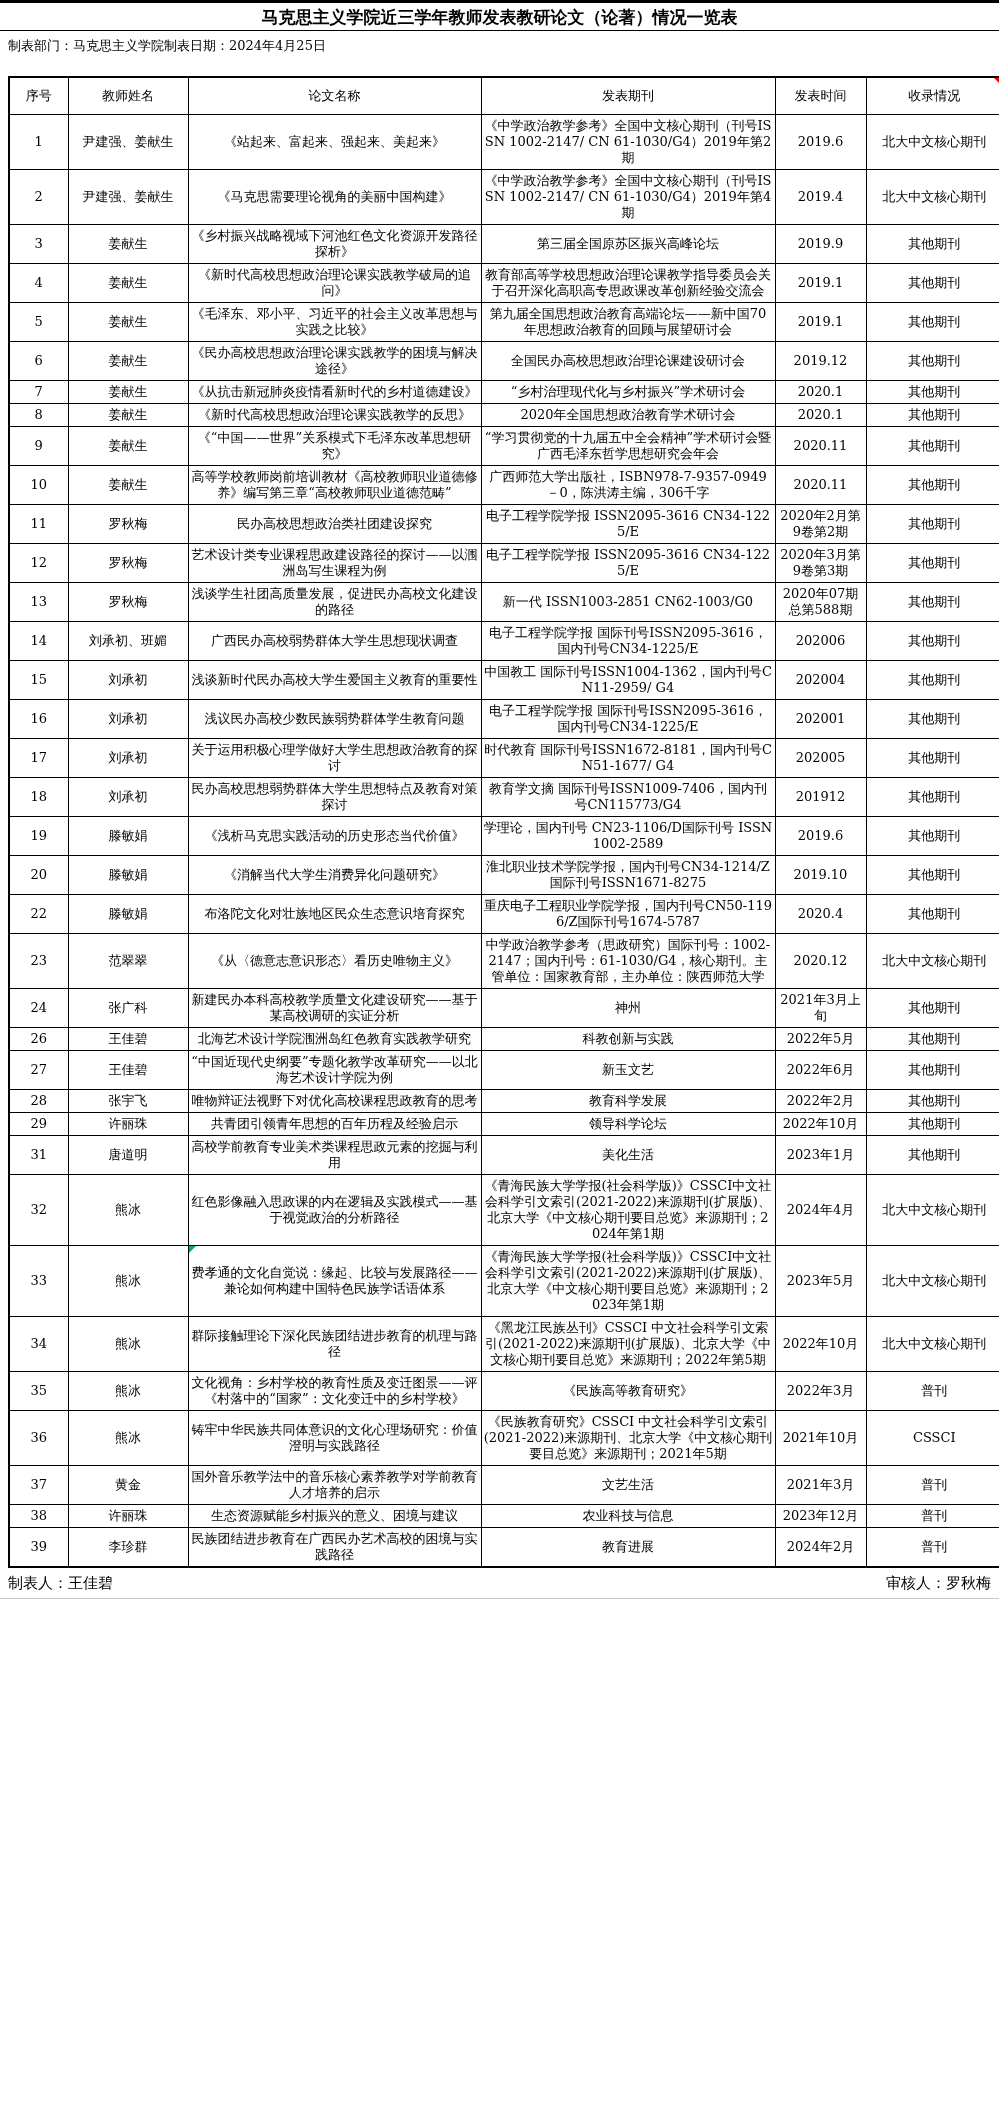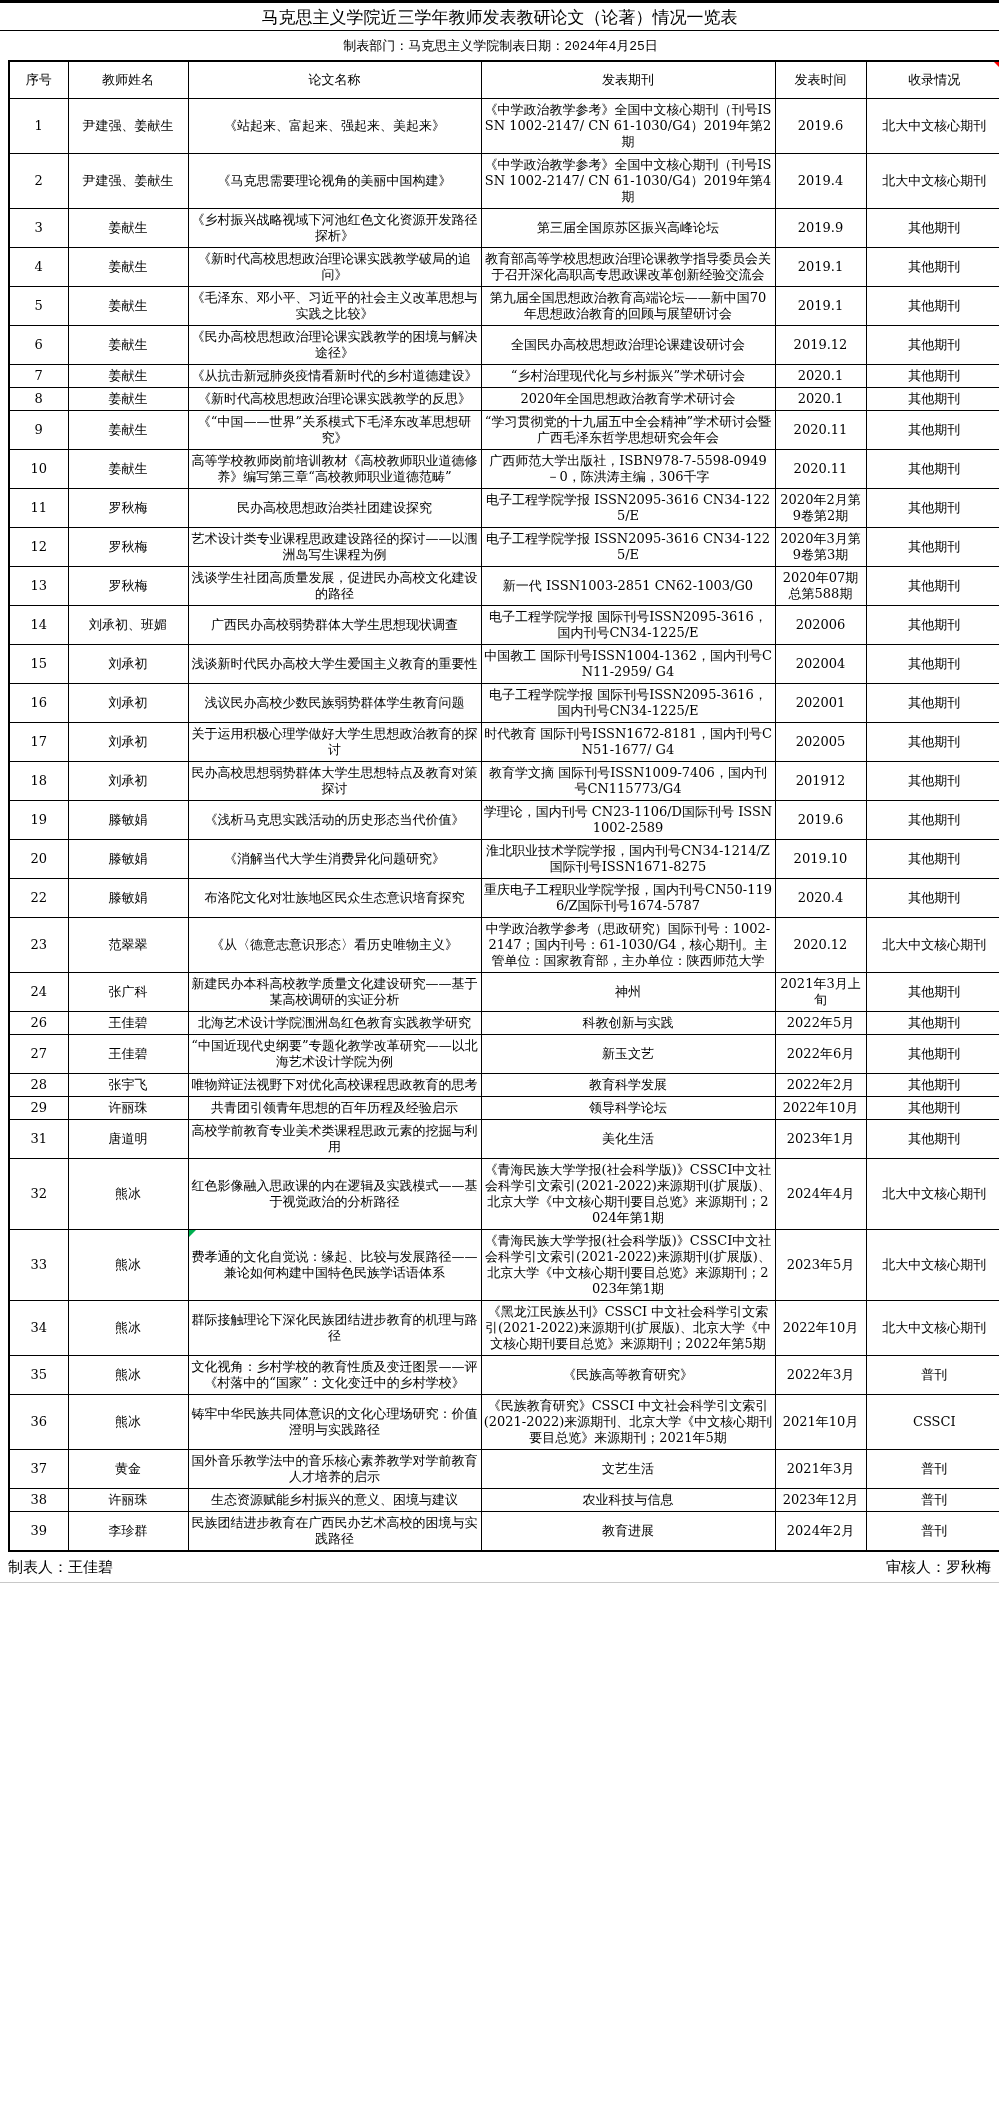--- a/index.html
+++ b/index.html
@@ -2,26 +2,26 @@
 <html><head>
 <meta charset="utf-8">
 <style>
   html,body{margin:0;padding:0;background:#ffffff;}
   body{
     width:999px;height:2106px;overflow:hidden;position:relative;
     font-family:"DejaVu Serif","DejaVu Sans",serif;color:#000;
   }
   .sheet{width:999px;border-top:3px solid #000;}
   .title-row{
-    text-align:center;font-weight:normal;font-size:17px;line-height:22px;
+    text-align:center;font-weight:bold;font-size:17px;line-height:22px;
     padding:3px 0 2px 0;border-bottom:1px solid #000;
   }
   .meta-row{
-    display:flex;justify-content:center;align-items:center;
-    font-size:13px;height:29px;padding:0 6px 0 8px;font-family:Liberation Mono, monospace;
+    display:flex;justify-content:flex-start;align-items:center;
+    font-size:13px;height:29px;padding:0 6px 16px 8px;
   }
   table.main{
     table-layout:fixed;border-collapse:collapse;width:995px;margin-left:8px;
     border:2px solid #000;
   }
   col.c-no{width:59px}
   col.c-teacher{width:120px}
   col.c-title{width:293px}
   col.c-journal{width:294px}
   col.c-date{width:91px}
@@ -150,21 +150,21 @@
     <td><span>姜献生</span></td>
     <td><span>《“中国——世界”关系模式下毛泽东改革思想研究》</span></td>
     <td><span>“学习贯彻党的十九届五中全会精神”学术研讨会暨广西毛泽东哲学思想研究会年会</span></td>
     <td><span>2020.11</span></td>
     <td><span>其他期刊</span></td>
   </tr>
         <tr>
     <td><span>10</span></td>
     <td><span>姜献生</span></td>
     <td><span>高等学校教师岗前培训教材《高校教师职业道德修养》编写第三章“高校教师职业道德范畴”</span></td>
-    <td><span>广西师范大学出版社，ISBN978-7-5598-0949－0，陈洪涛主编，306千字</span></td>
+    <td><span>广西师范大学出版社，ISBN978-7-9357-0949－0，陈洪涛主编，306千字</span></td>
     <td><span>2020.11</span></td>
     <td><span>其他期刊</span></td>
   </tr>
         <tr>
     <td><span>11</span></td>
     <td><span>罗秋梅</span></td>
     <td><span>民办高校思想政治类社团建设探究</span></td>
     <td><span>电子工程学院学报  ISSN2095-3616 CN34-1225/E</span></td>
     <td><span>2020年2月第9卷第2期</span></td>
     <td><span>其他期刊</span></td>

